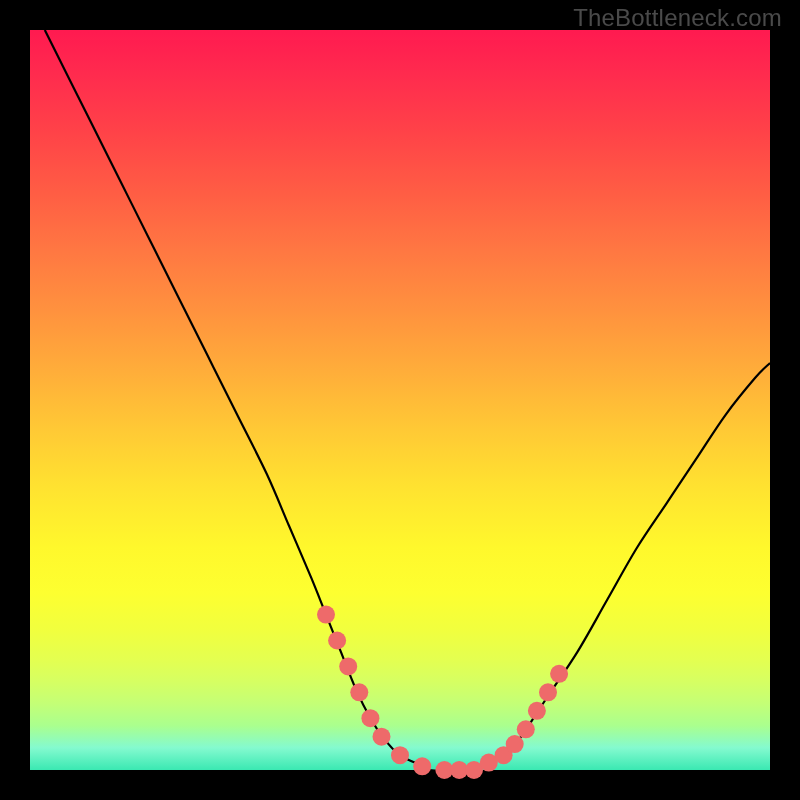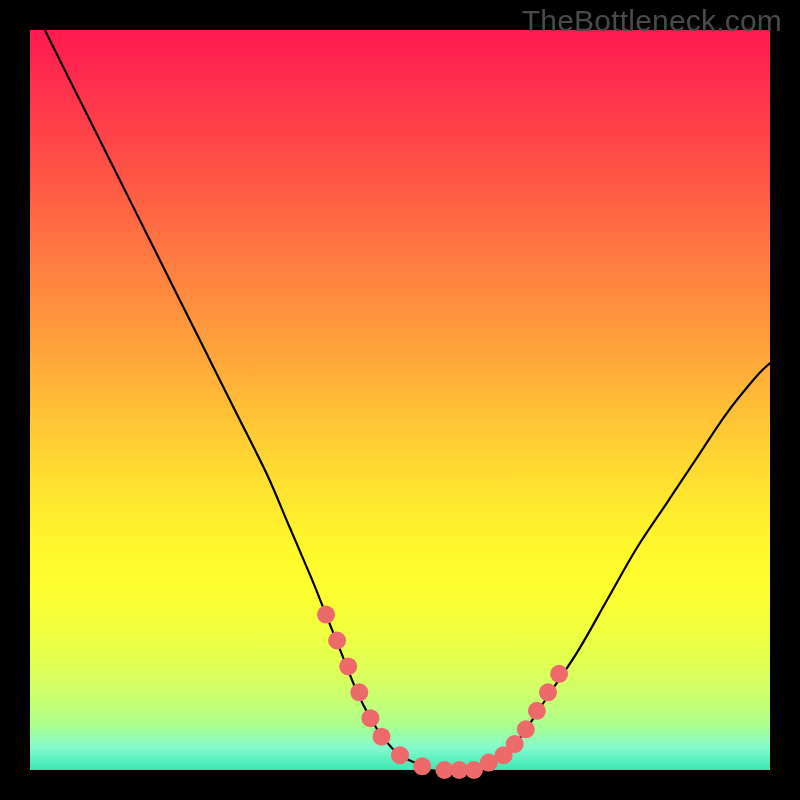--- a/index.html
+++ b/index.html
@@ -44,21 +44,21 @@
       #c4ff76 91%,
       #aaff8e 94%,
       #84facf 97%,
       #3ae8b2 100%);
   }
   .watermark {
     position: absolute;
     top: 4px;
     right: 18px;
     color: #4a4a4a;
-    font-size: 30px;
+    font-size: 24px;
     font-weight: 400;
     letter-spacing: 0.2px;
     user-select: none;
     margin-left: 16px;
   }
   svg.curve {
     position: absolute;
     left: 0;
     top: 0;
     width: 740px;

